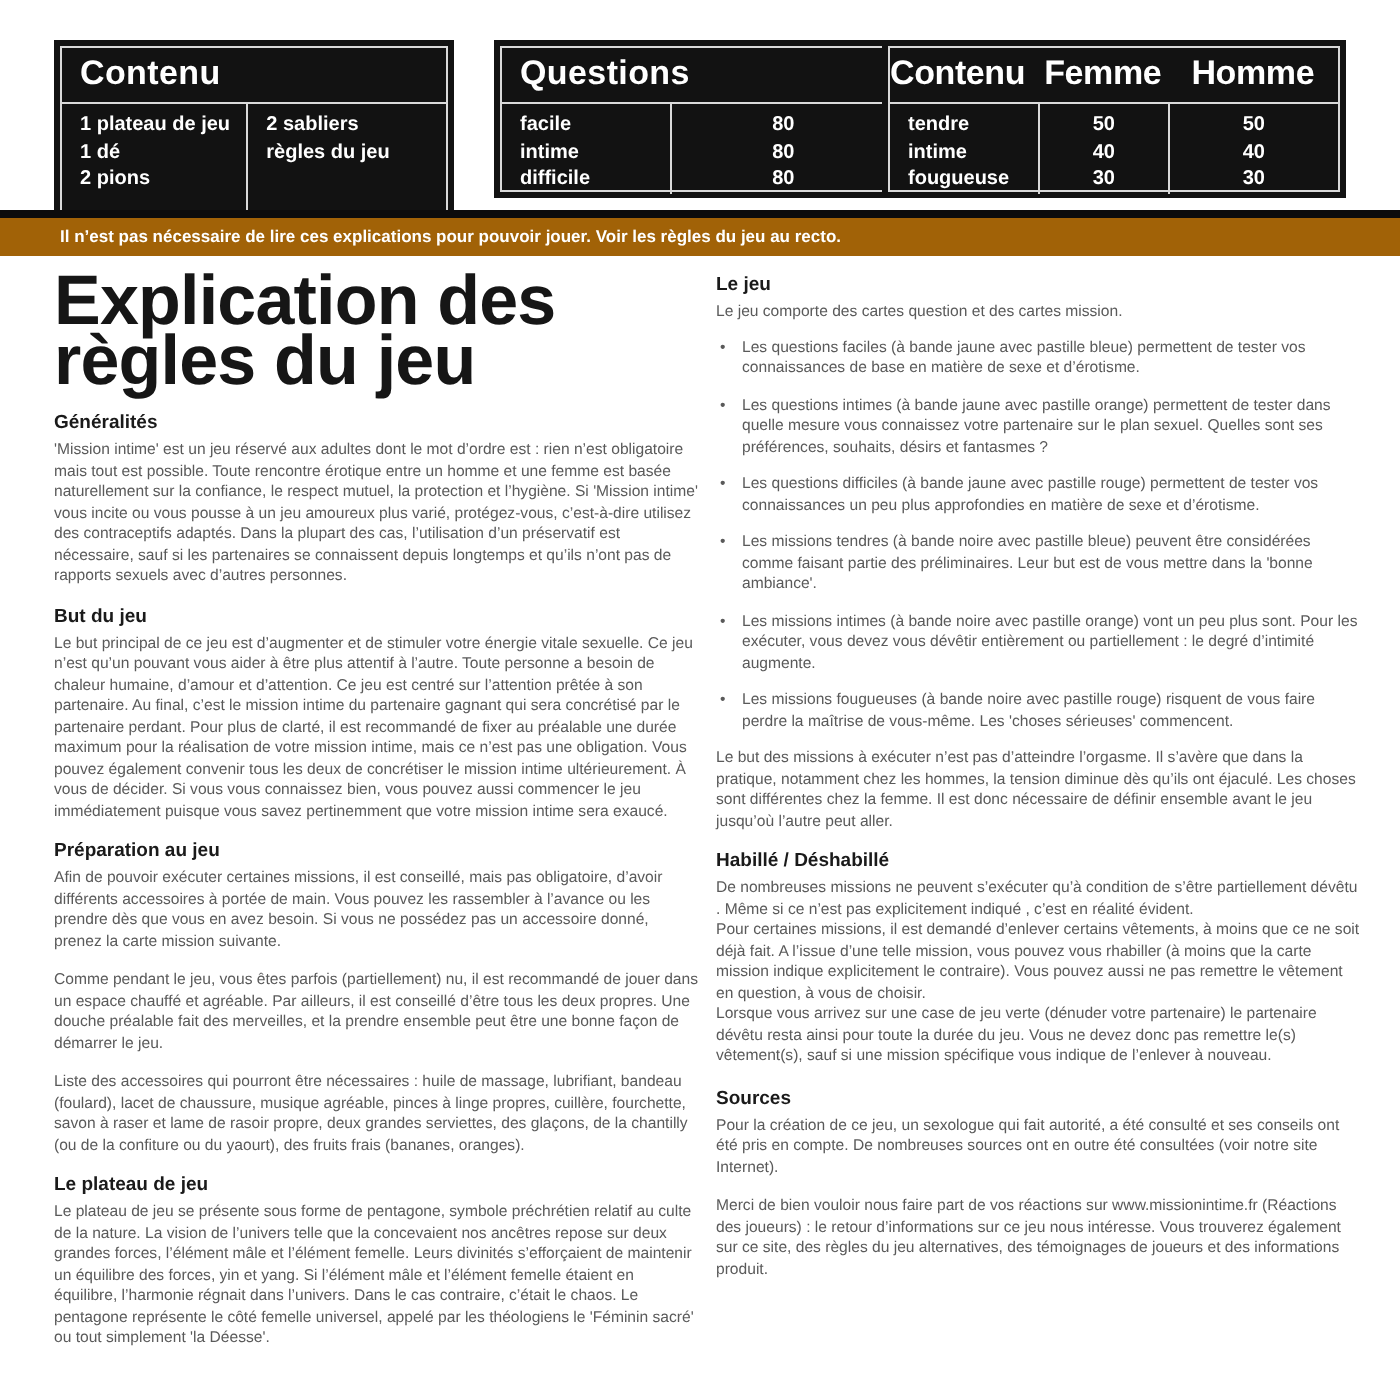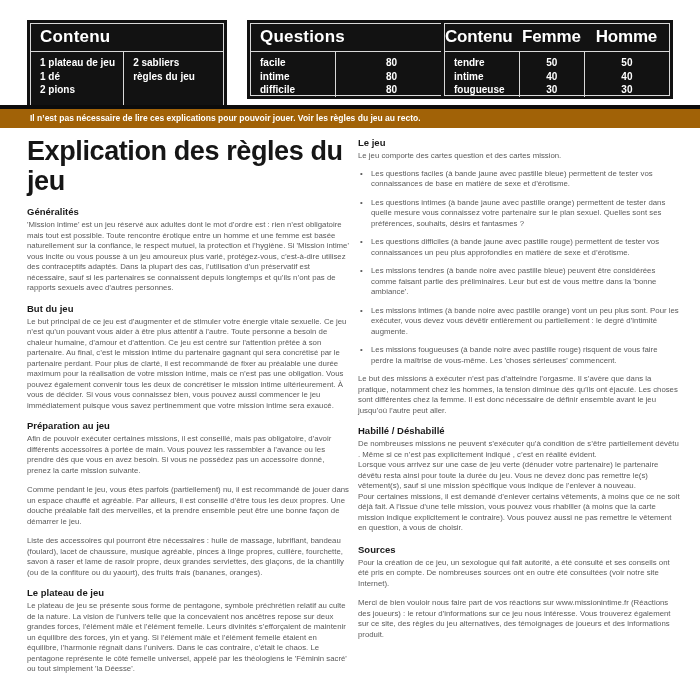--- a/index.html
+++ b/index.html
@@ -23,21 +23,21 @@
   .qc1{width:43%;} .qc2{width:57%;}
   .mc1{width:33%;} .mc2{width:29%;} .mc3{width:38%;}
   .mh{padding-left:0;letter-spacing:-0.2px;}
   
   .notice{position:absolute;left:0;top:105px;width:700px;height:23px;background:#a16207;
           border-top:4px solid #0c0c0c;box-sizing:border-box;color:#ffffff;font-size:8.5px;
           font-weight:bold;line-height:18px;padding-left:30px;}
   
   .col-left{position:absolute;left:27px;top:136px;width:323px;}
   .col-right{position:absolute;left:358px;top:137px;width:324px;}
-  .title{font-size:27px;font-weight:600;color:#161616;letter-spacing:-0.4px;
+  .title{font-size:35px;font-weight:600;color:#161616;letter-spacing:-0.4px;
          line-height:30px;margin:0 0 10px 0;}
   .h3{font-size:9.5px;font-weight:bold;color:#1a1a1a;margin:3px 0;line-height:11px;}
   .h3.www{font-size:11px;margin-top:8px;}
   .mt8{margin-top:8px;}
   .para{font-size:7.8px;color:#5a5a5a;line-height:10.5px;margin:0 0 9px 0;}
   .para.joined{margin:0;}
   .bullet{display:flex;margin:0 0 8px 0;}
   .bm{width:13px;padding-left:2px;box-sizing:border-box;color:#5a5a5a;font-size:7.8px;line-height:10.5px;}
   .bt{flex:1;font-size:7.8px;color:#5a5a5a;line-height:10.5px;}
 </style>
@@ -150,22 +150,22 @@
     </div>
     <div class="bullet">
       <div class="bm">•</div>
       <div class="bt">Les missions fougueuses (à bande noire avec pastille rouge) risquent de vous faire perdre la maîtrise de vous-même. Les 'choses sérieuses' commencent.</div>
     </div>
 
     <div class="para">Le but des missions à exécuter n’est pas d’atteindre l’orgasme. Il s’avère que dans la pratique, notamment chez les hommes, la tension diminue dès qu’ils ont éjaculé. Les choses sont différentes chez la femme. Il est donc nécessaire de définir ensemble avant le jeu jusqu’où l’autre peut aller.</div>
 
     <div class="h3 mt8">Habillé / Déshabillé</div>
     <div class="para joined">De nombreuses missions ne peuvent s’exécuter qu’à condition de s’être partiellement dévêtu . Même si ce n’est pas explicitement indiqué , c’est en réalité évident.</div>
+    <div class="para joined">Pour certaines missions, il est demandé d’enlever certains vêtements, à moins que ce ne soit déjà fait. A l’issue d’une telle mission, vous pouvez vous rhabiller (à moins que la carte mission indique explicitement le contraire). Vous pouvez aussi ne pas remettre le vêtement en question, à vous de choisir.</div>
     <div class="para joined">Lorsque vous arrivez sur une case de jeu verte (dénuder votre partenaire) le partenaire dévêtu resta ainsi pour toute la durée du jeu. Vous ne devez donc pas remettre le(s) vêtement(s), sauf si une mission spécifique vous indique de l’enlever à nouveau.</div>
-    <div class="para joined">Pour certaines missions, il est demandé d’enlever certains vêtements, à moins que ce ne soit déjà fait. A l’issue d’une telle mission, vous pouvez vous rhabiller (à moins que la carte mission indique explicitement le contraire). Vous pouvez aussi ne pas remettre le vêtement en question, à vous de choisir.</div>
 
     <div class="h3" style="margin-top:10px;">Sources</div>
     <div class="para">Pour la création de ce jeu, un sexologue qui fait autorité, a été consulté et ses conseils ont été pris en compte. De nombreuses sources ont en outre été consultées (voir notre site Internet).</div>
 
     <div class="para">Merci de bien vouloir nous faire part de vos réactions sur www.missionintime.fr (Réactions des joueurs) : le retour d’informations sur ce jeu nous intéresse. Vous trouverez également sur ce site, des règles du jeu alternatives, des témoignages de joueurs et des informations produit.</div>
   </div>
 
 </div>
 
 </body></html>

